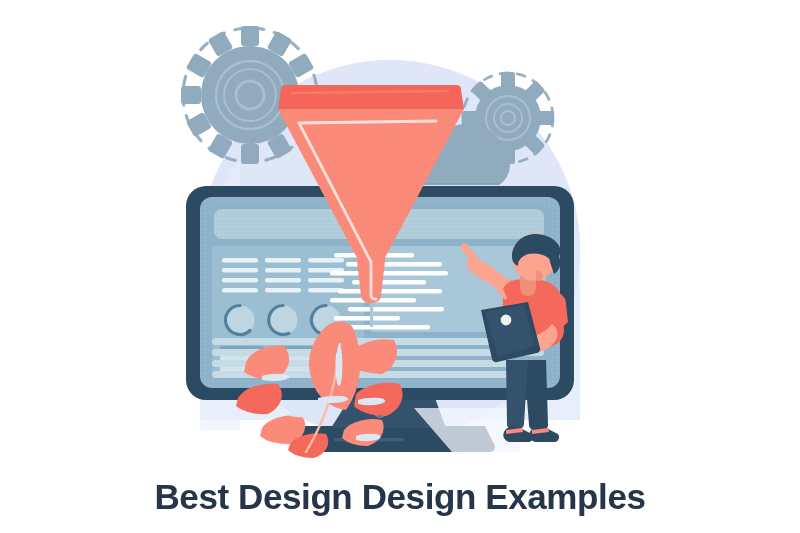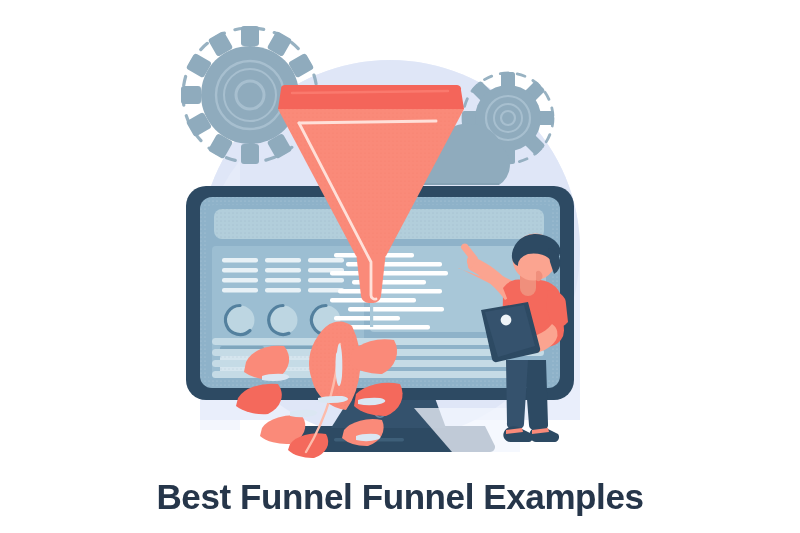--- a/index.html
+++ b/index.html
@@ -311,16 +311,16 @@
 
       <g>
         <path d="M481,310 L528,302 L540,348 a4,4 0 0 1 -3,5 L497,362 a4,4 0 0 1 -5,-3 Z" fill="#2d4a63"></path>
         <path d="M485,312 L524,305 L535,346 L498,357 Z" fill="#35526d"></path>
         <circle cx="506" cy="320" r="5.4" fill="#eef4f8"></circle>
       </g>
     </g>
   </svg>
 
   <div id="title-wrap">
-    <h1 id="page-title">Best Funnel Funnel Examples</h1>
+    <h1 id="page-title">Best Design Design Examples</h1>
   </div>
 
 </div>
 
 </body></html>

